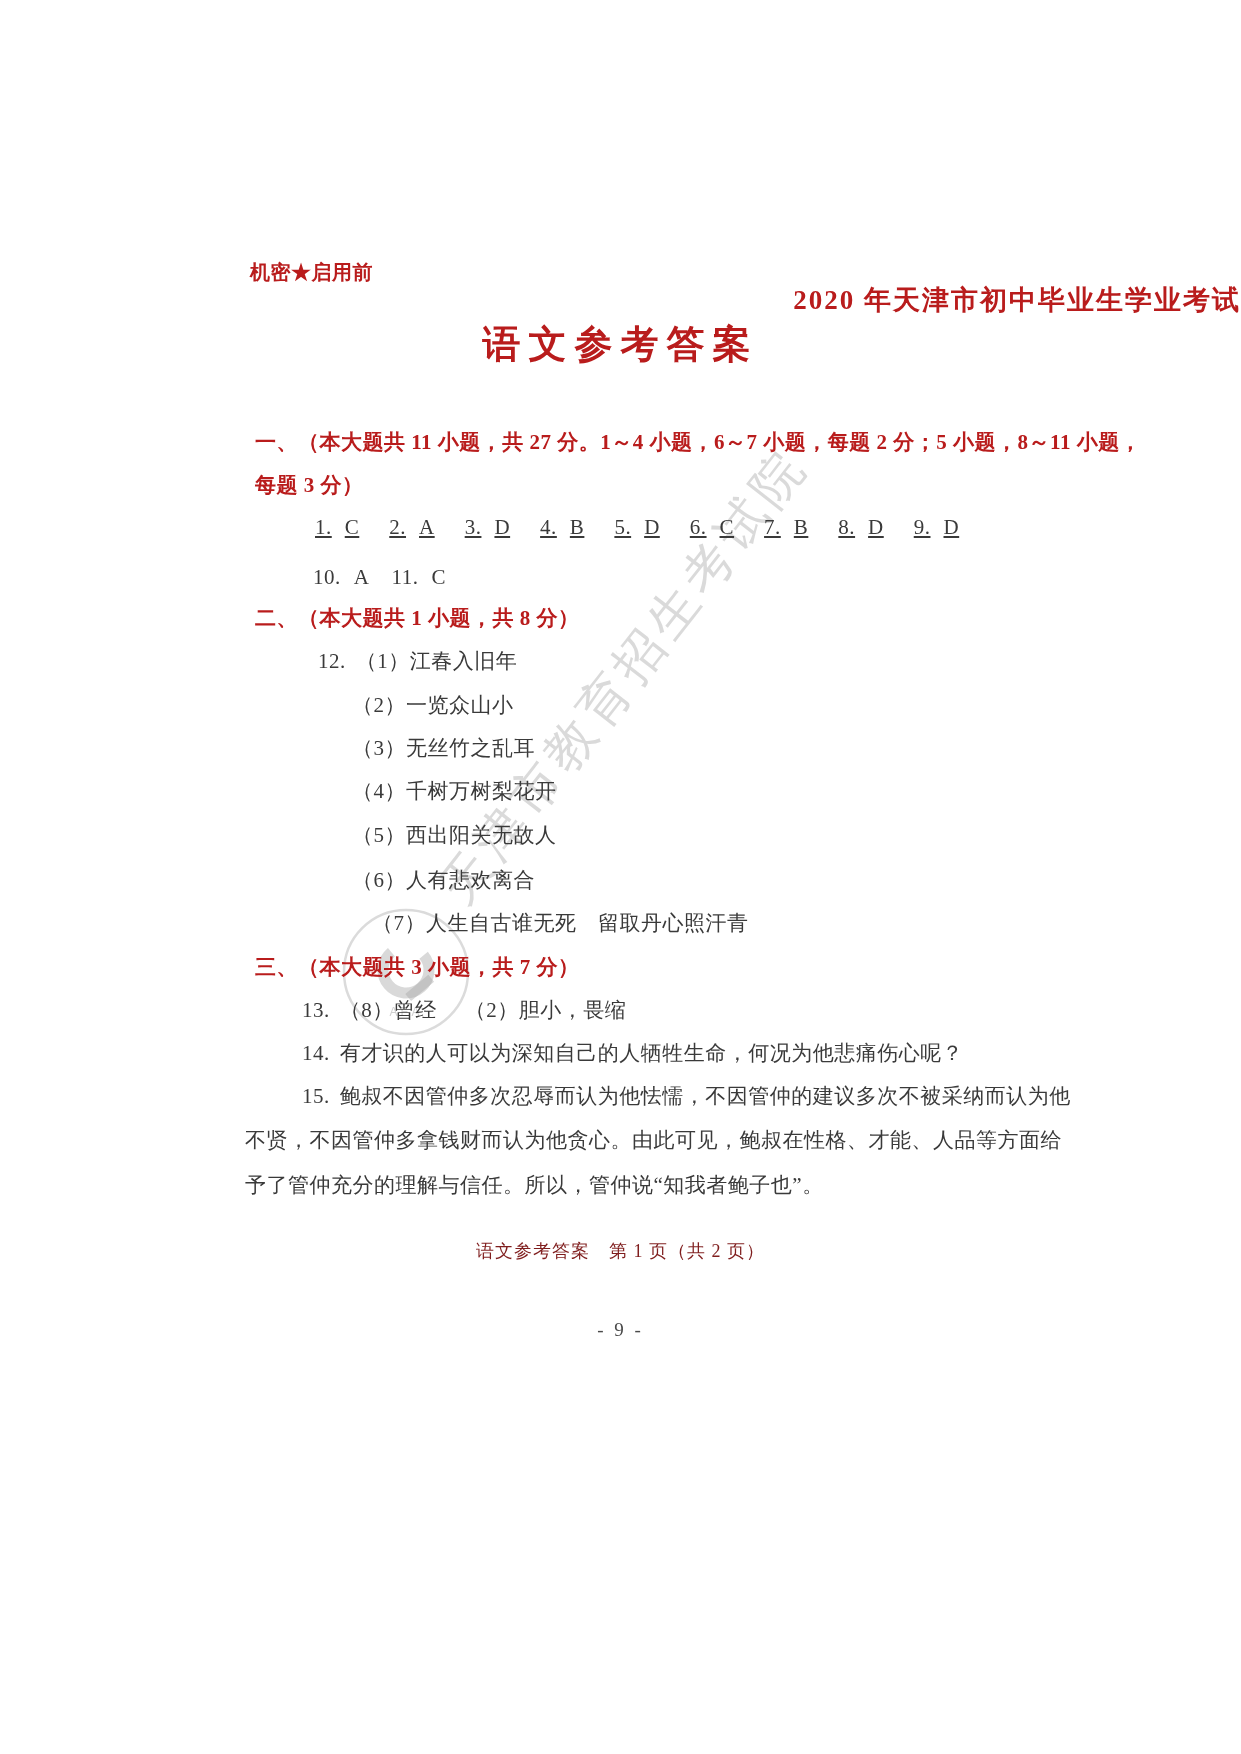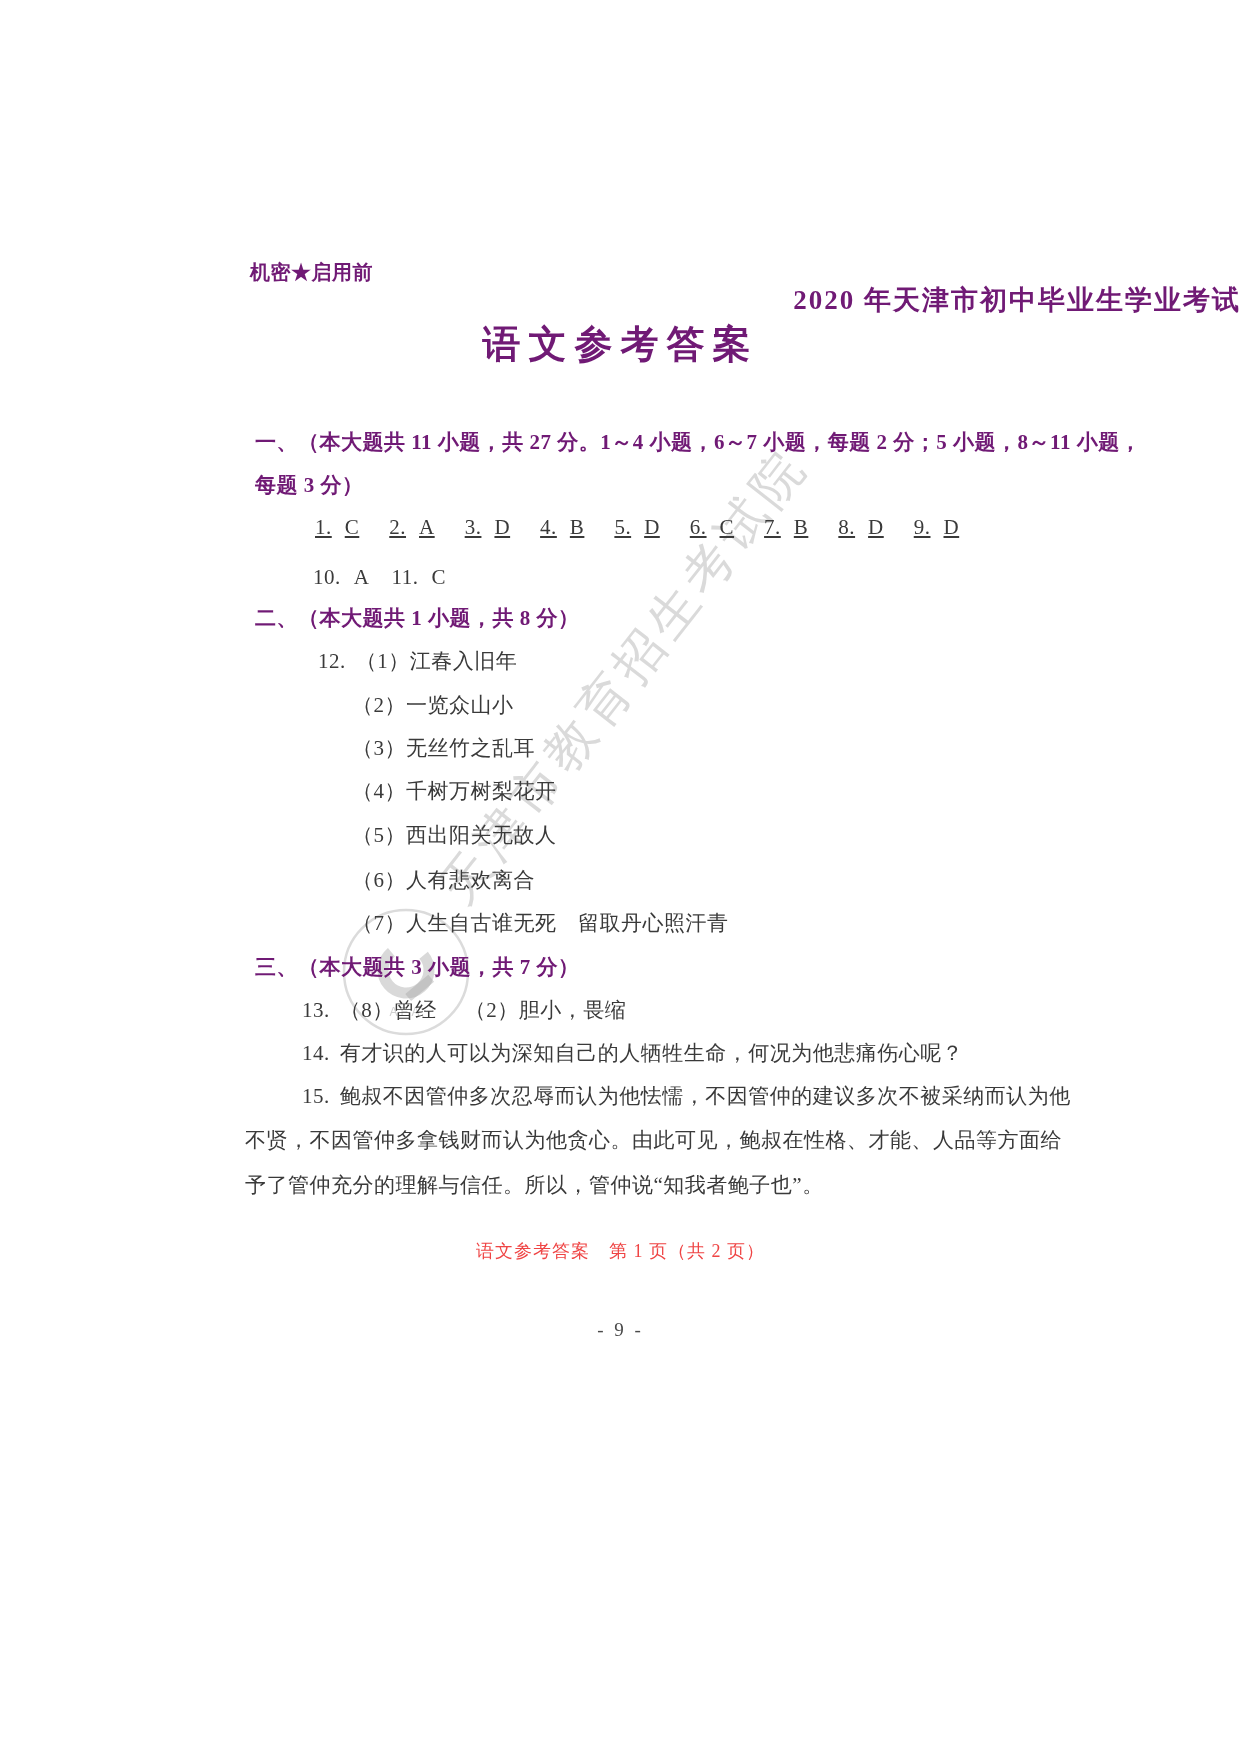--- a/index.html
+++ b/index.html
@@ -14,33 +14,33 @@
   }
   .line{
     position:absolute;
     white-space:nowrap;
     font-size:21px;
     line-height:28px;
     letter-spacing:0.5px;
     color:#3a3a3a;
     z-index:2;
   }
-  .bold{font-weight:bold;color:#701a75;}
+  .bold{font-weight:bold;color:#b91c1c;}
   .centered{left:0;width:100%;text-align:center;}
   .classification{font-size:20px;}
   .exam-title{font-size:27px;letter-spacing:2px;text-align:right;}
   .subject-title{font-size:38px;letter-spacing:8px;}
   .answers-row{display:flex;}
   .answers-row .ans-n{margin-right:13px;}
   .ans-item{display:inline-block;}
   .row1 .ans-item{margin-right:30px;text-decoration:underline;}
   .row2 .ans-item{margin-right:22px;}
   .qnum{display:inline-block;margin-right:10px;}
   .part-gap{display:inline-block;width:28px;}
-  .footer-line{font-size:18px;color:#ef4444;letter-spacing:1px;}
+  .footer-line{font-size:18px;color:#7f1d1d;letter-spacing:1px;}
   .pagenum-line{font-size:19px;color:#4a4a4a;letter-spacing:3px;}
   
   .wm-diagonal{
     position:absolute;
     left:340px;top:640px;
     width:570px;height:62px;
     transform:rotate(-52deg);
     transform-origin:center center;
     font-size:50px;
     letter-spacing:6px;
@@ -100,21 +100,21 @@
   <div class="line bold" style="left:255px;top:604px;">二、（本大题共 1 小题，共 8 分）</div>
 
   <div class="line" style="left:318px;top:647px;">
     <span class="qnum">12.</span><span>（1）江春入旧年</span>
   </div>
   <div class="line" style="left:352px;top:691px;">（2）一览众山小</div>
   <div class="line" style="left:352px;top:734px;">（3）无丝竹之乱耳</div>
   <div class="line" style="left:352px;top:777px;">（4）千树万树梨花开</div>
   <div class="line" style="left:352px;top:821px;">（5）西出阳关无故人</div>
   <div class="line" style="left:352px;top:866px;">（6）人有悲欢离合</div>
-  <div class="line" style="left:352px;top:909px;">（7）人生自古谁无死　留取丹心照汗青</div>
+  <div class="line" style="left:372px;top:909px;">（7）人生自古谁无死　留取丹心照汗青</div>
 
   <div class="line bold" style="left:255px;top:953px;">三、（本大题共 3 小题，共 7 分）</div>
 
   <div class="line" style="left:302px;top:996px;">
     <span class="qnum">13.</span><span>（8）曾经</span><span class="part-gap"></span><span>（2）胆小，畏缩</span>
   </div>
 
   <div class="line" style="left:302px;top:1039px;">
     <span class="qnum">14.</span><span>有才识的人可以为深知自己的人牺牲生命，何况为他悲痛伤心呢？</span>
   </div>

